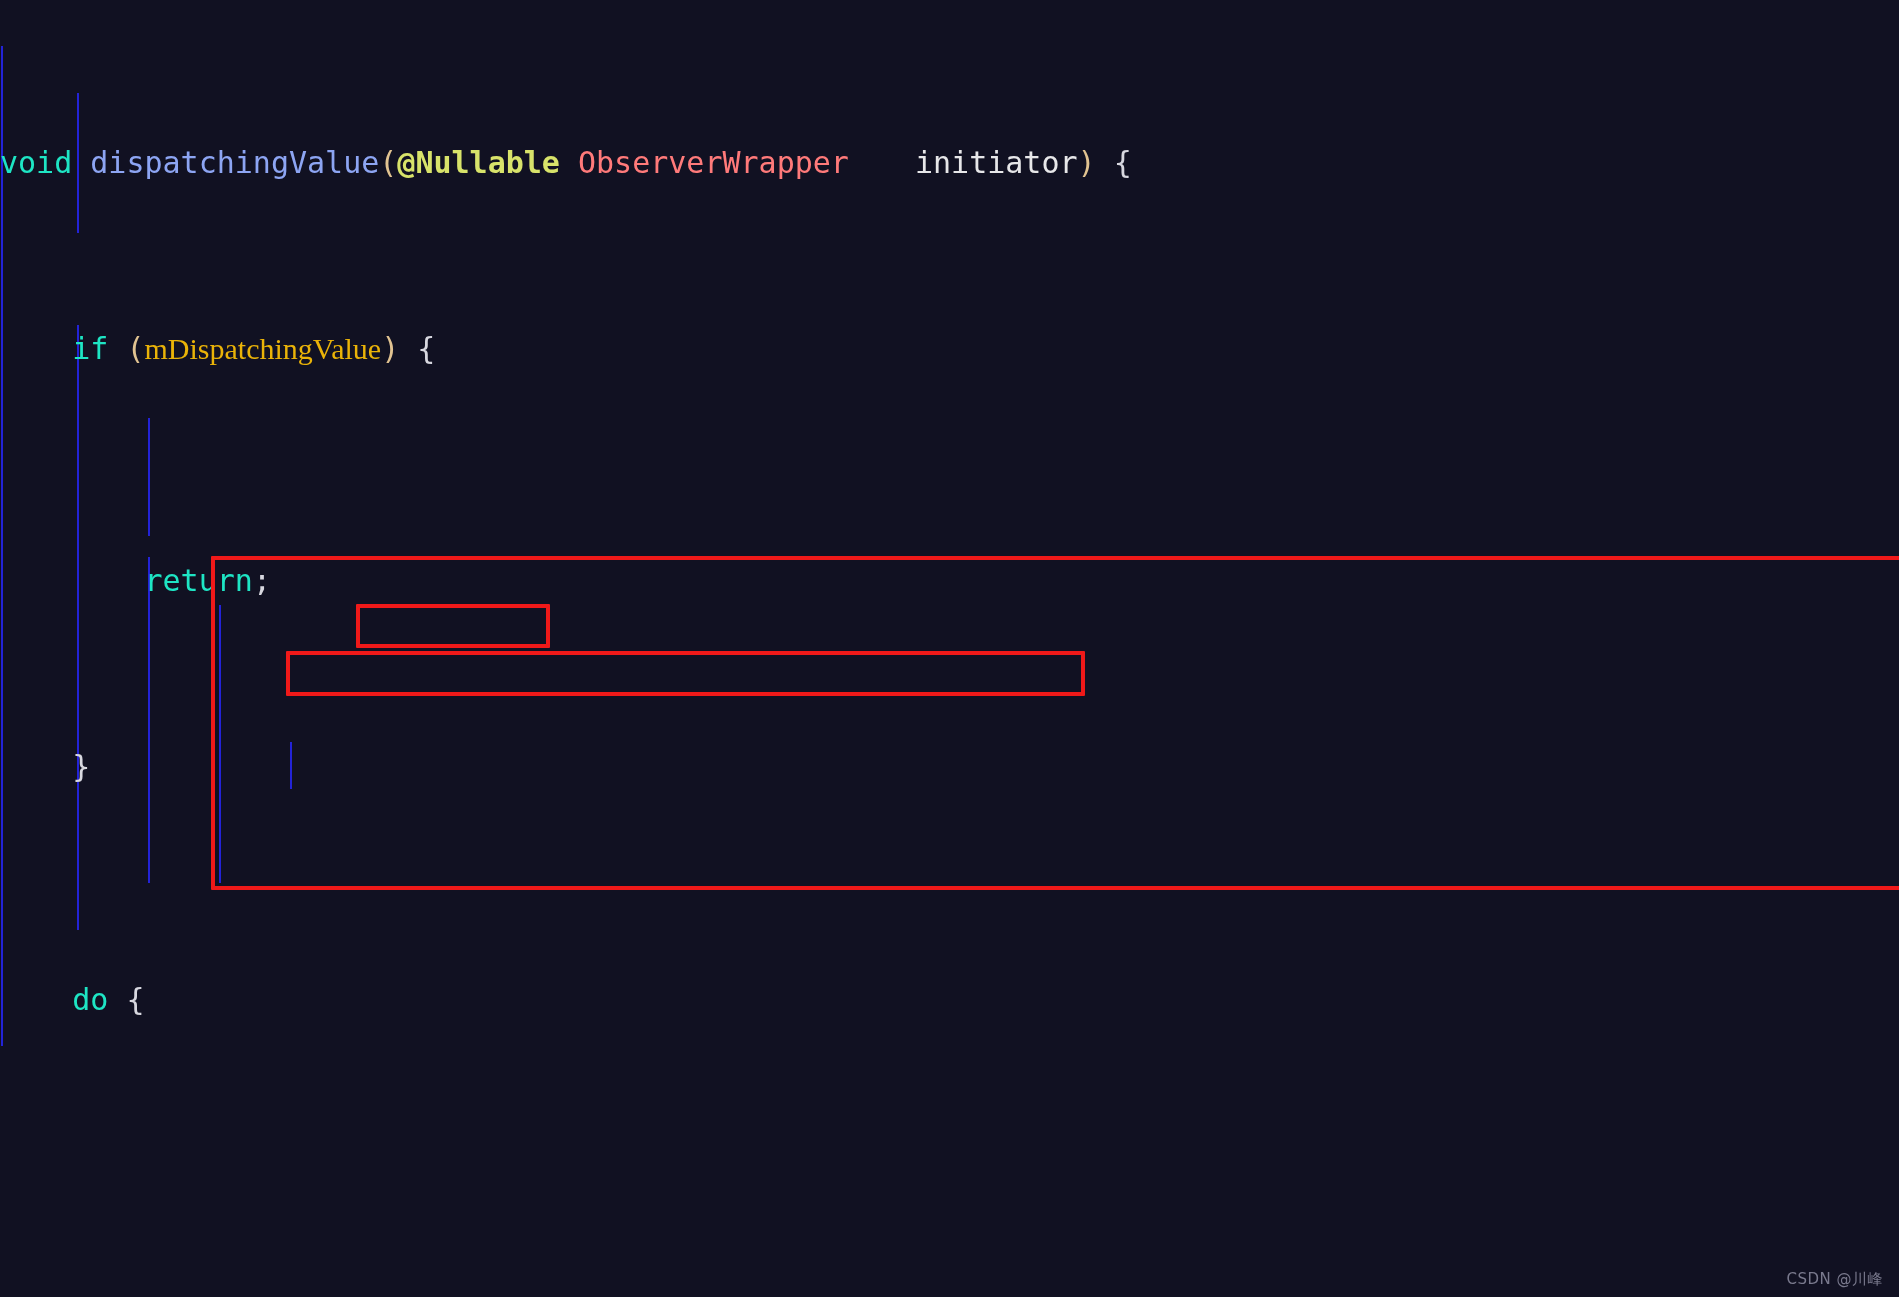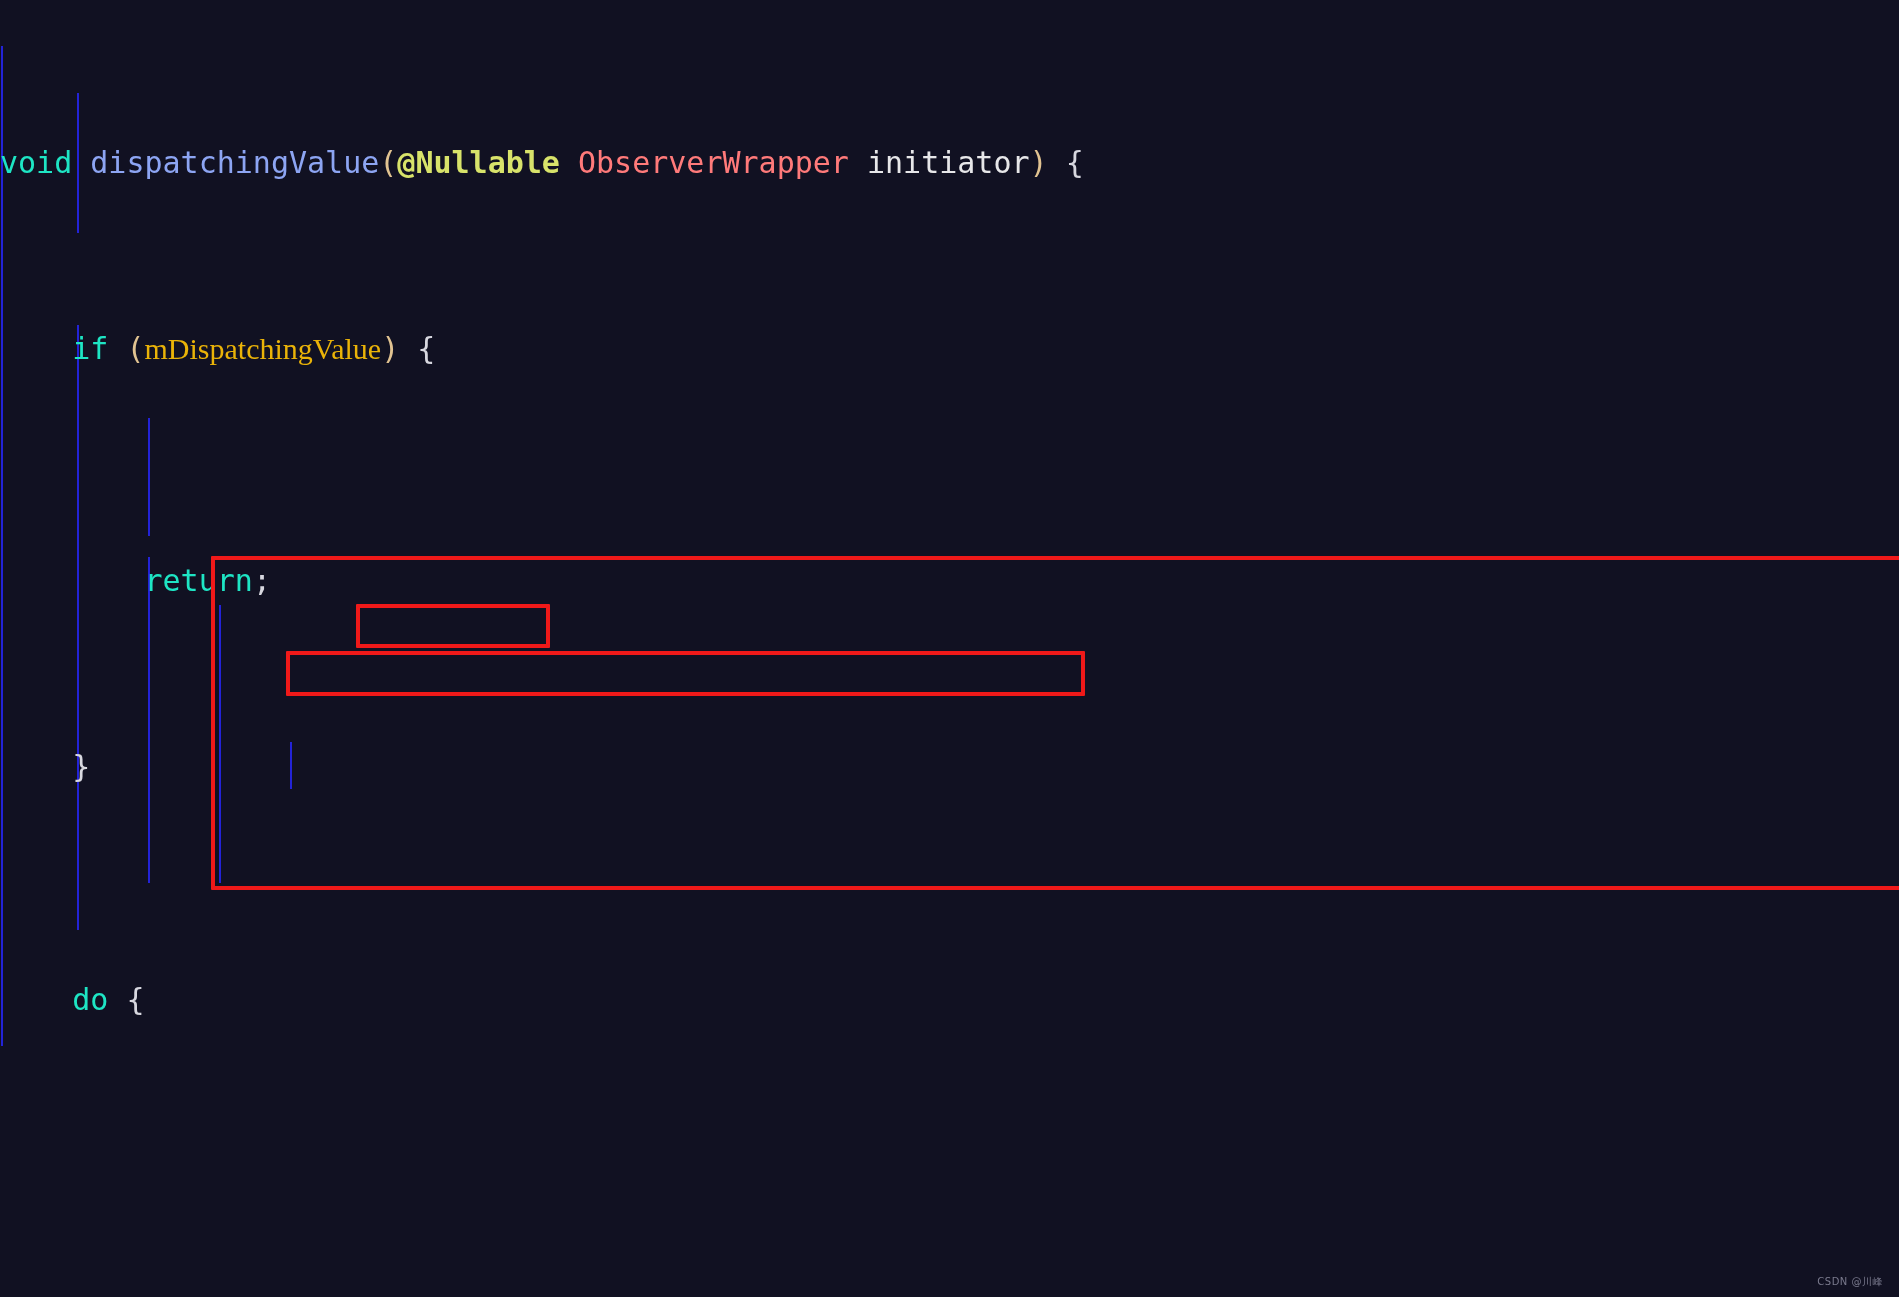--- a/index.html
+++ b/index.html
@@ -43,21 +43,21 @@
   }
   .line {
     height: 46.5px;
     white-space: pre;
     position: relative;
   }
 
   
   .kw    { color: #1ee5c4; margin-top: 20px; }   
   .fn    { color: #8da5f3; }   
-  .local { color: #e7e7e9; }   
+  .local { color: #e7e7e9; margin-left: 48px; }   
   .field { color: #eab308; font-family: Liberation Serif, serif; }   
   .cls   { color: #ff7a7a; }   
   .ann   { color: #d8e36a; font-weight: bold; }   
   .punc  { color: #d8d8e0; }
   .paren2 { color: #e1c391; }
   .op    { color: #d8d8e0; }
 
   
   .redbox {
     position: absolute;
@@ -66,21 +66,21 @@
     pointer-events: none;
     border-radius: 1px;
   }
 
   
   .watermark {
     position: absolute;
     right: 16px;
     bottom: 8px;
     font-family: "DejaVu Sans", "Liberation Sans", sans-serif;
-    font-size: 10px;
+    font-size: 15px;
     color: #8c8ca0;
     opacity: .85;
     letter-spacing: .5px;
   }
 </style>
 </head>
 <body>
 
 <div id="editor">
 

